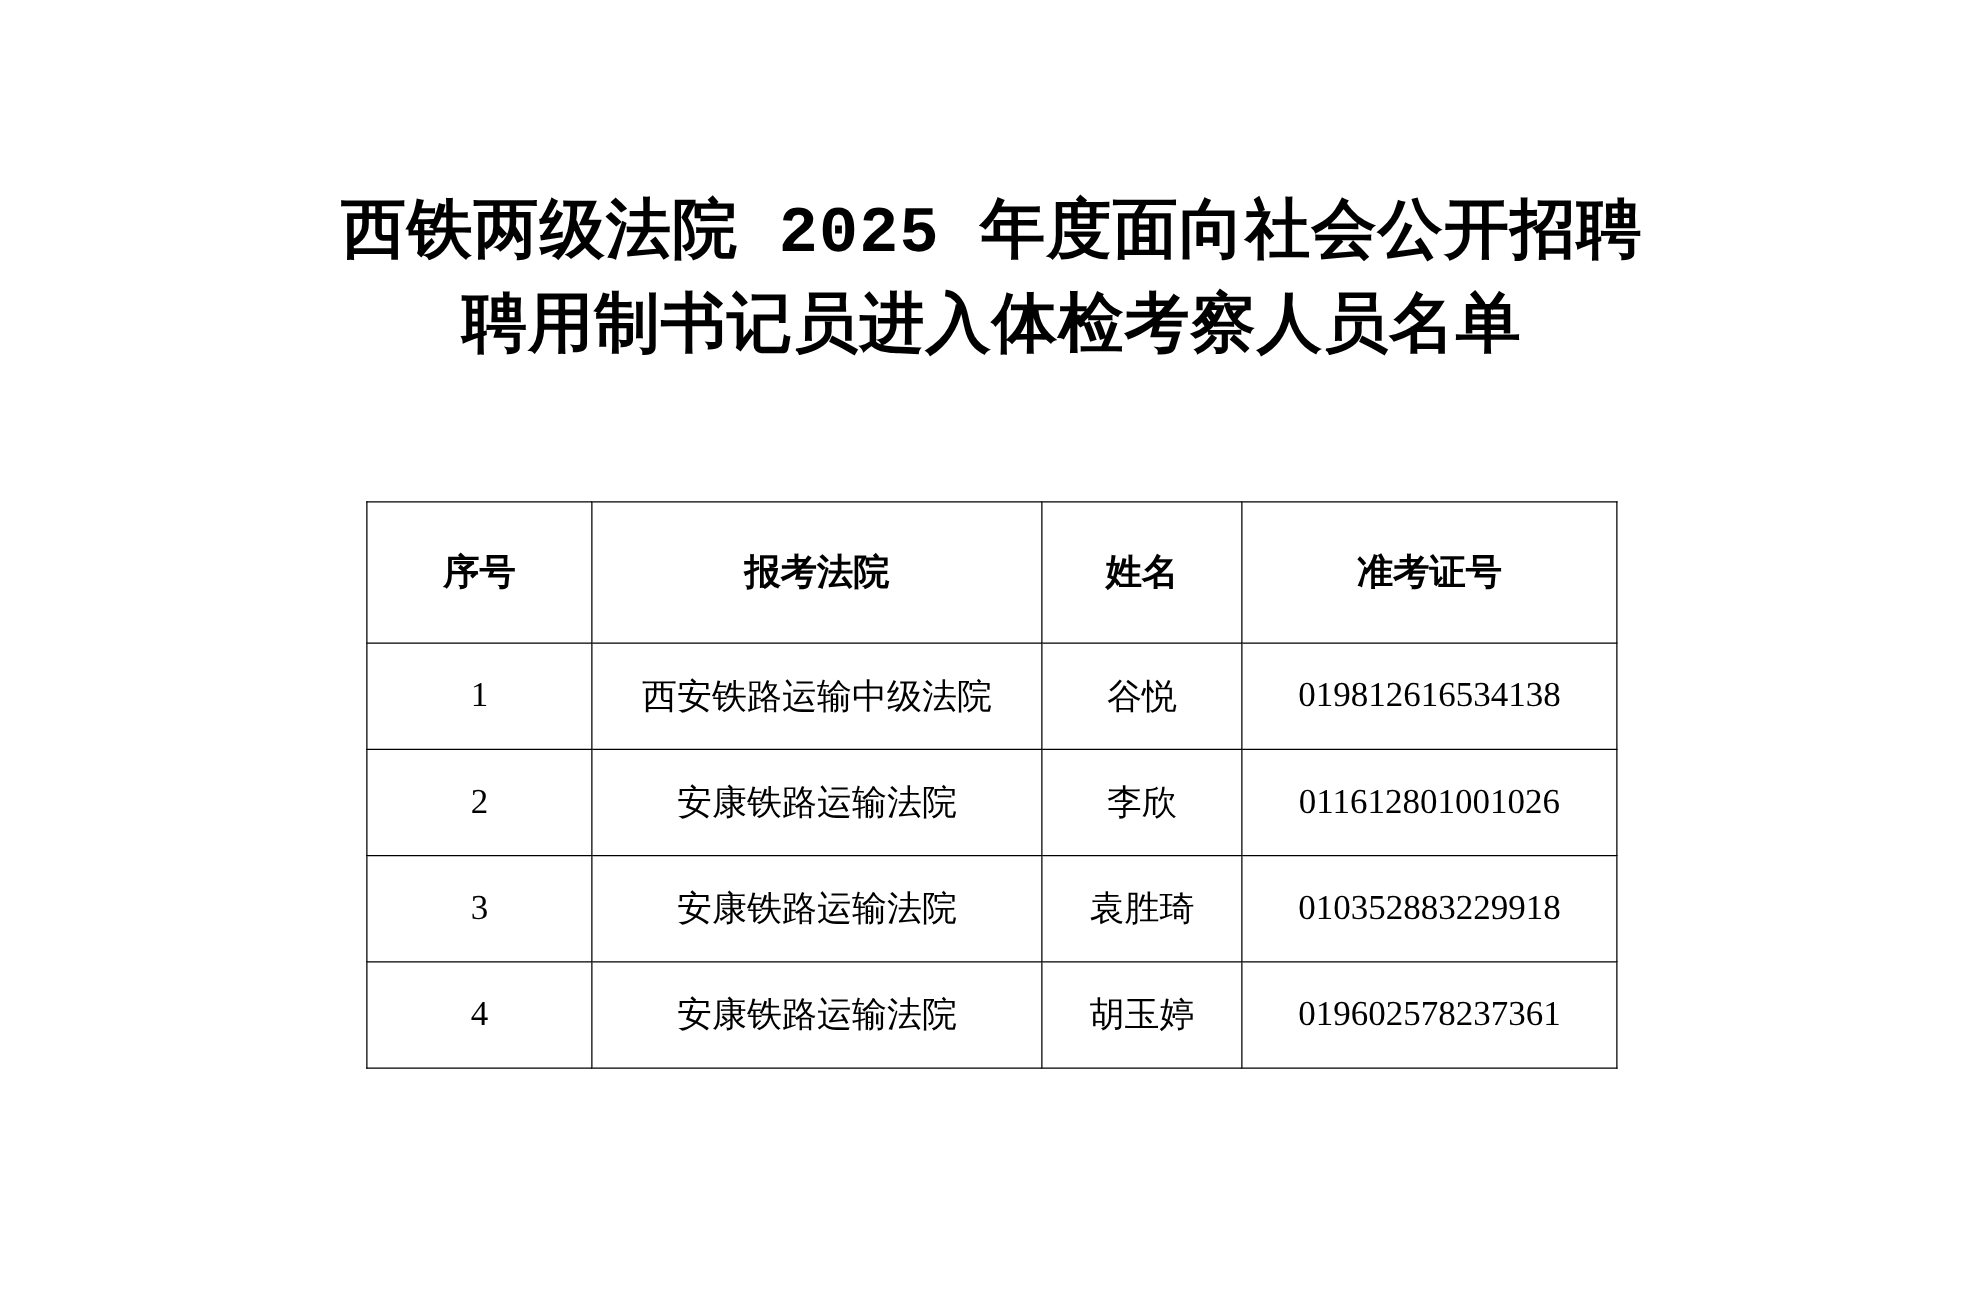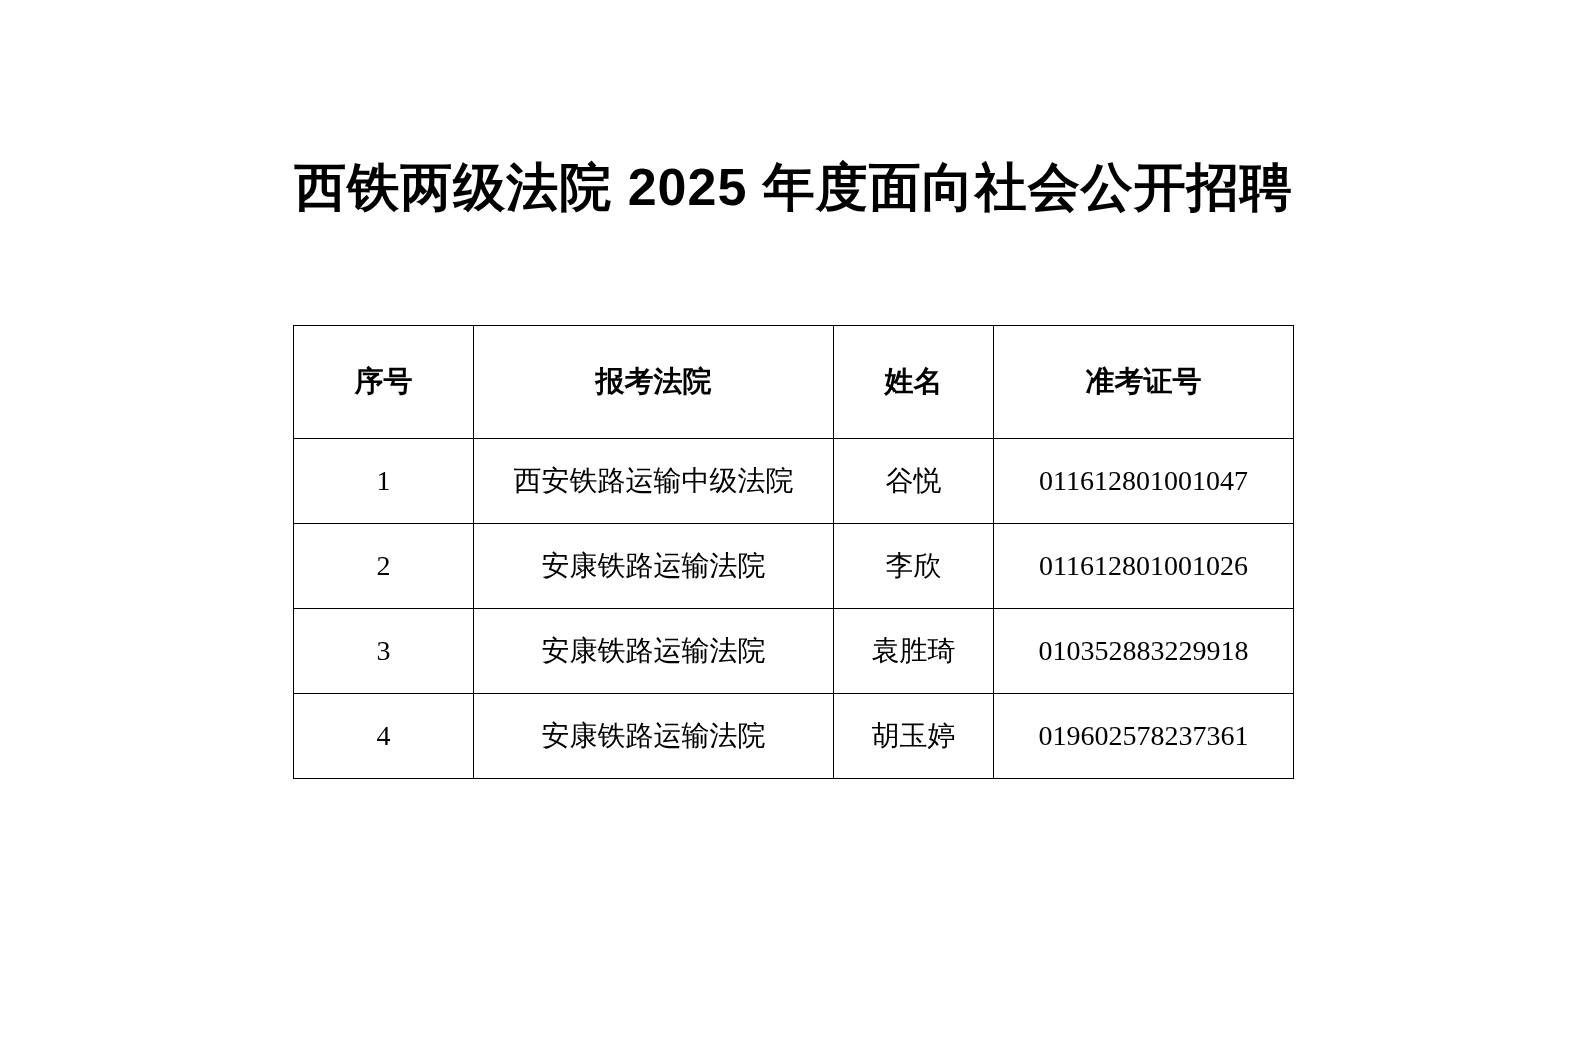--- a/index.html
+++ b/index.html
@@ -21,21 +21,21 @@
     box-sizing: border-box;
   }
   .doc-title {
     margin: 0;
     padding: 150px 200px 0 200px;
     text-align: center;
     font-size: 52px;
     font-weight: bold;
     line-height: 1.45;
     letter-spacing: 1px;
-    font-family: Liberation Sans, sans-serif;
+    font-family: Liberation Mono, monospace;
   }
   .title-line {
     display: block;
     white-space: nowrap;
   }
   .table-wrap {
     margin-top: 100px;
     display: flex;
     justify-content: center;
   }
@@ -67,20 +67,21 @@
   col.c-name  { width: 160px; }
   col.c-admit { width: 300px; }
 </style>
 </head>
 <body>
 
 <div class="page">
 
   <h1 class="doc-title">
     <span class="title-line">西铁两级法院 2025 年度面向社会公开招聘</span>
+    <span class="title-line">聘用制书记员进入体检考察人员名单</span>
   </h1>
 
   <div class="table-wrap">
     <table class="roster">
       <colgroup>
         <col class="c-index">
         <col class="c-court">
         <col class="c-name">
         <col class="c-admit">
       </colgroup>
@@ -90,21 +91,21 @@
           <th>报考法院</th>
           <th>姓名</th>
           <th>准考证号</th>
         </tr>
       </thead>
       <tbody>
         <tr>
           <td>1</td>
           <td>西安铁路运输中级法院</td>
           <td>谷悦</td>
-          <td>011612801001047</td>
+          <td>019812616534138</td>
         </tr>
         <tr>
           <td>2</td>
           <td>安康铁路运输法院</td>
           <td>李欣</td>
           <td>011612801001026</td>
         </tr>
         <tr>
           <td>3</td>
           <td>安康铁路运输法院</td>

